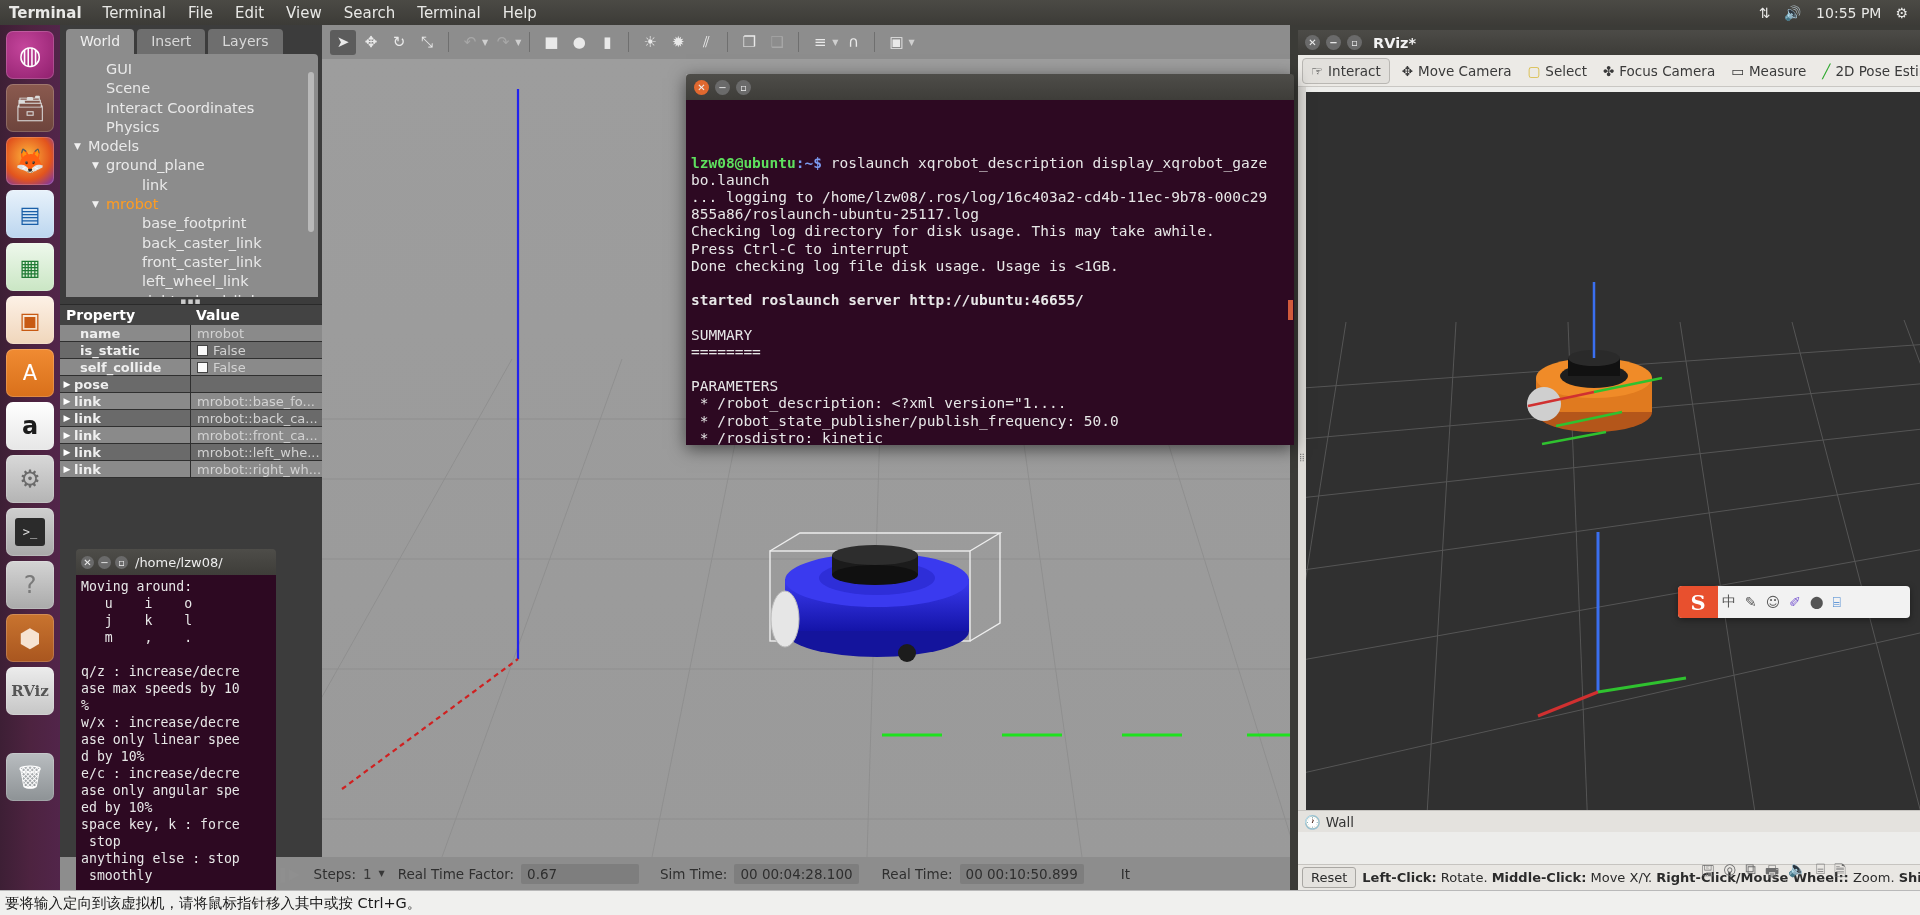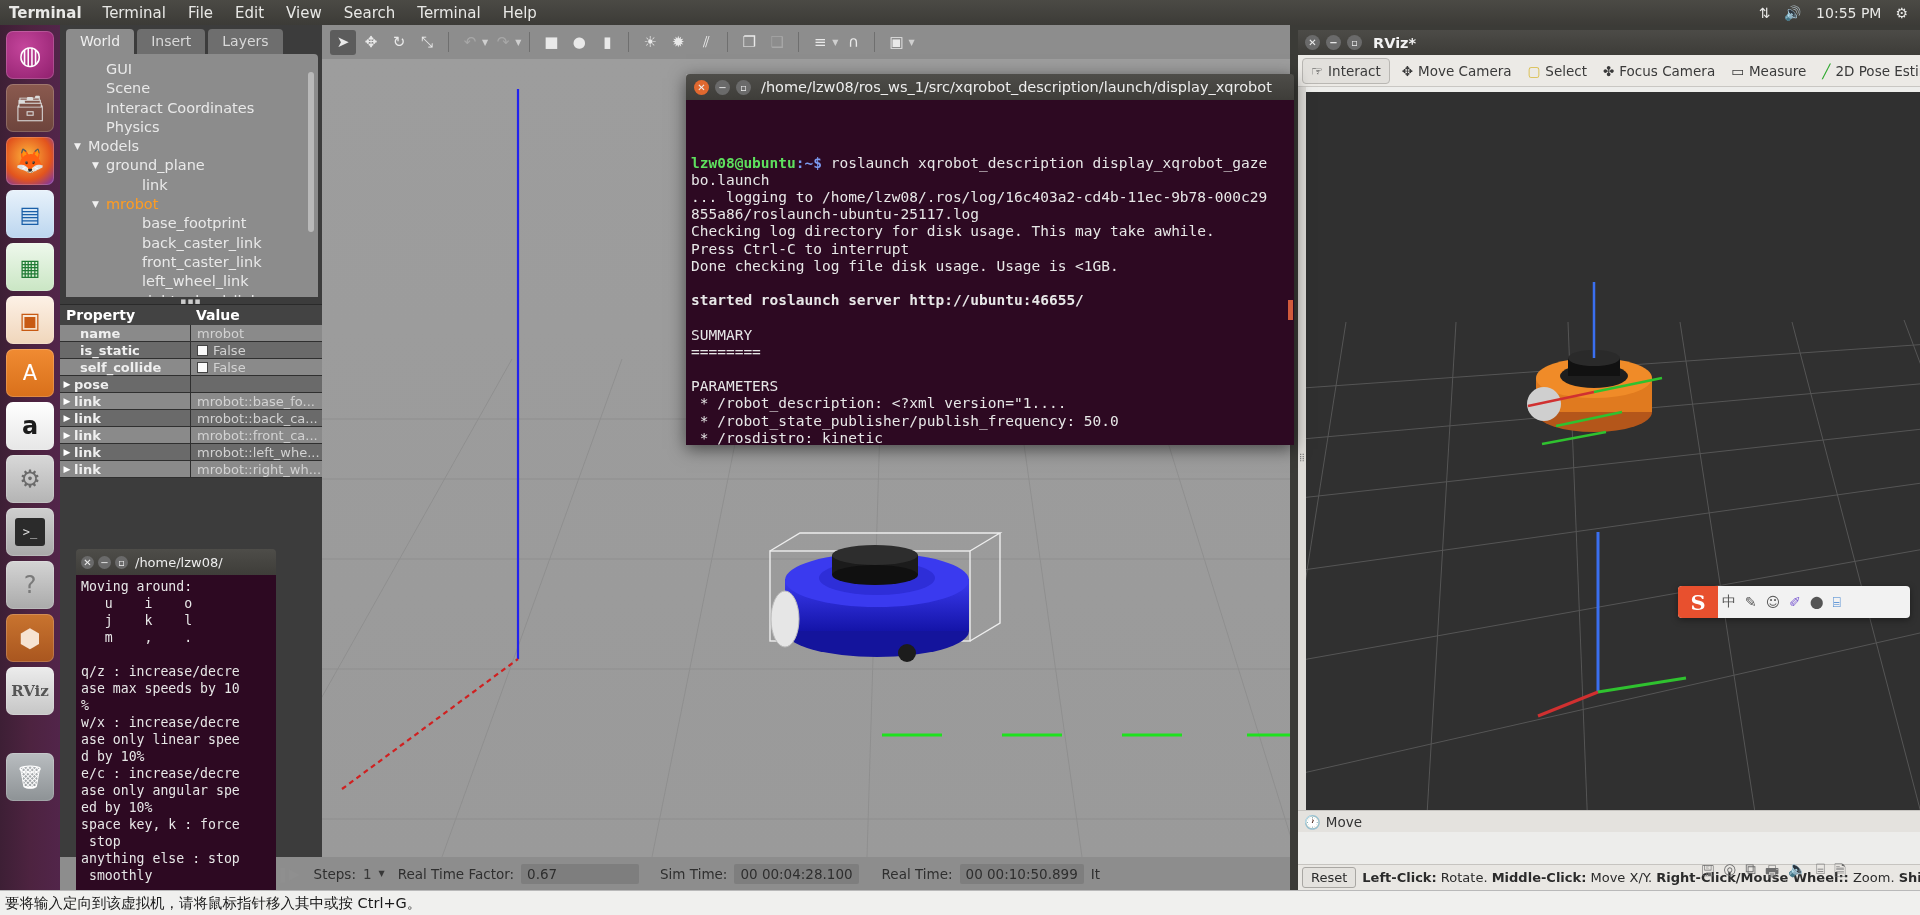--- a/index.html
+++ b/index.html
@@ -59,21 +59,21 @@
   .tb-btn { width:26px; height:25px; display:flex; align-items:center; justify-content:center;
      color:#e9e9e9; font-size:15px; }
   .tb-btn.on { background:#5c5c5c; border-radius:3px; }
   .tb-sep { width:1px; height:20px; background:#6f6f6f; margin:0 6px; }
   .tb-dim { color:#a8a8a8; }
   .tb-car { font-size:8px; color:#cfcfcf; margin-left:-3px; }
   #gz-scene { position:absolute; left:262px; top:34px; width:968px; height:798px; background:#9c9c9c; }
   #gz-status { position:absolute; left:0; bottom:0; width:1230px; height:33px; background:#8d8d8d;
     display:flex; align-items:center; font-size:13.5px; color:#383838; gap:7px; padding-left:175px; }
   .fld { background:#7e7e7e; color:#2e2e2e; padding:2px 6px; border-radius:2px; min-width:56px; }
-  #gz-status .lbl { color:#2f2f2f; }
+  #gz-status .lbl { color:#2f2f2f;margin-left:30px; }
 
   
   #term1 { position:absolute; left:686px; top:74px; width:608px; height:371px; z-index:30;
      box-shadow:0 4px 16px rgba(0,0,0,.55); }
   .tt { height:26px; background:linear-gradient(#4e4d49,#3e3d39); display:flex; align-items:center;
      padding-left:8px; gap:6px; color:#ededed; font-size:14.5px; border-radius:4px 4px 0 0; }
   .tdot { width:15px;height:15px;border-radius:50%;background:#6a6a6a;color:#eee;font-size:10px;
      display:flex;align-items:center;justify-content:center; }
   .tdot.cl { background:#e0682f; }
   .tbody { background:#2d0922; color:#e7e7e7; font-family:"DejaVu Sans Mono","Liberation Mono",monospace;
@@ -402,21 +402,20 @@
     <span class="fld">00 00:10:50.899</span>
     <span class="lbl">It</span>
   </div>
 </div>
 
 <div id="term1">
   <div class="tt">
     <span class="tdot cl">✕</span>
     <span class="tdot">−</span>
     <span class="tdot">▫</span>
-    <span style="margin-left:4px;overflow:hidden;white-space:nowrap;">/home/lzw08/ros_ws_1/src/xqrobot_description/launch/display_xqrobot</span>
   </div>
   <div class="tbody" id="term1-body" style="height:345px;">
     <div class="tscroll" style="top:200px;height:20px;"></div>
   <div><span class="grn">lzw08@ubuntu</span><span class="blu">:~$ </span><span>roslaunch xqrobot_description display_xqrobot_gaze</span></div><div>bo.launch</div><div>... logging to /home/lzw08/.ros/log/16c403a2-cd4b-11ec-9b78-000c29</div><div>855a86/roslaunch-ubuntu-25117.log</div><div>Checking log directory for disk usage. This may take awhile.</div><div>Press Ctrl-C to interrupt</div><div>Done checking log file disk usage. Usage is &lt;1GB.</div><div>&nbsp;</div><div class="bld">started roslaunch server http://ubuntu:46655/</div><div>&nbsp;</div><div>SUMMARY</div><div>========</div><div>&nbsp;</div><div>PARAMETERS</div><div> * /robot_description: &lt;?xml version="1....</div><div> * /robot_state_publisher/publish_frequency: 50.0</div><div> * /rosdistro: kinetic</div></div>
 </div>
 
 <div id="term2">
   <div class="tt" style="padding-left:5px;gap:4px;">
     <span class="tdot" style="width:13px;height:13px;">✕</span>
     <span class="tdot" style="width:13px;height:13px;">−</span>
@@ -502,21 +501,21 @@
       <g stroke-width="3">
         <line x1="292" y1="600" x2="292" y2="440" stroke="#3a6ff0"></line>
         <line x1="292" y1="600" x2="232" y2="624" stroke="#d03030"></line>
         <line x1="292" y1="600" x2="380" y2="586" stroke="#2fc22f"></line>
       </g>
     </svg>
   </div>
 
   <div id="rv-time">
     <span>🕐</span>
-    <span>Move</span>
+    <span>Wall</span>
   </div>
 
 
   <div id="rv-help">
     <span class="rvbtn">Reset</span>
     <span id="rv-help-text"><span style="font-weight: bold;">Left-Click:</span><span> Rotate. </span><span style="font-weight: bold;">Middle-Click:</span><span> Move X/Y. </span><span style="font-weight: bold;">Right-Click/Mouse Wheel::</span><span> Zoom. </span><span style="font-weight: bold;">Shi</span></span>
   </div>
 </div>
 
 <div id="ime">

